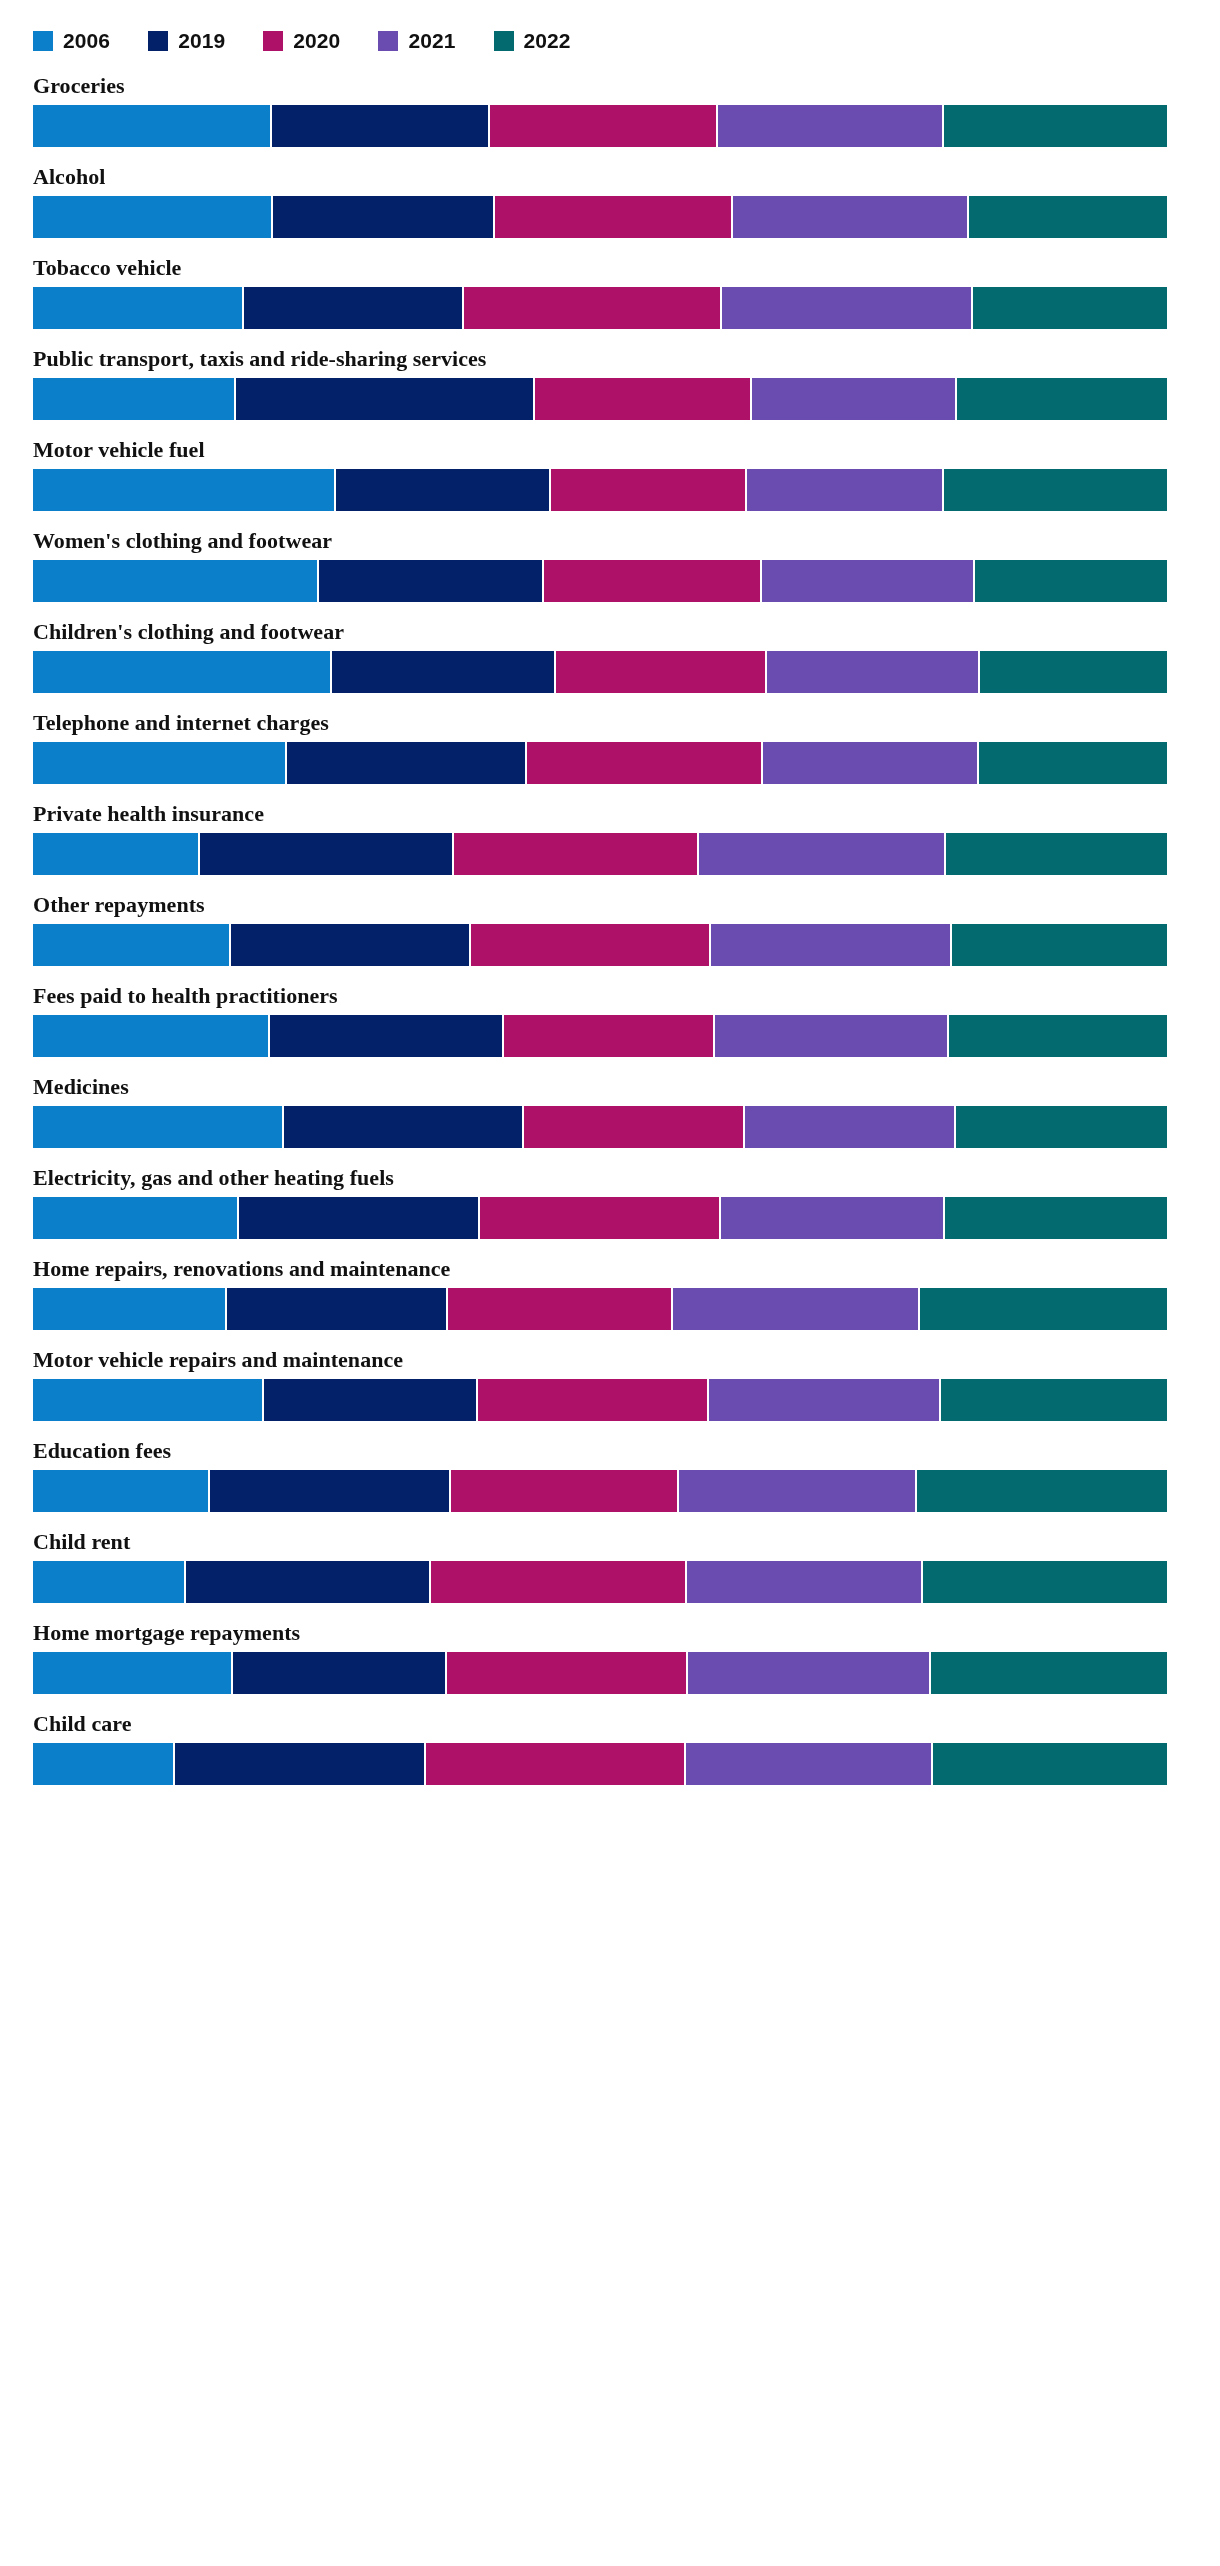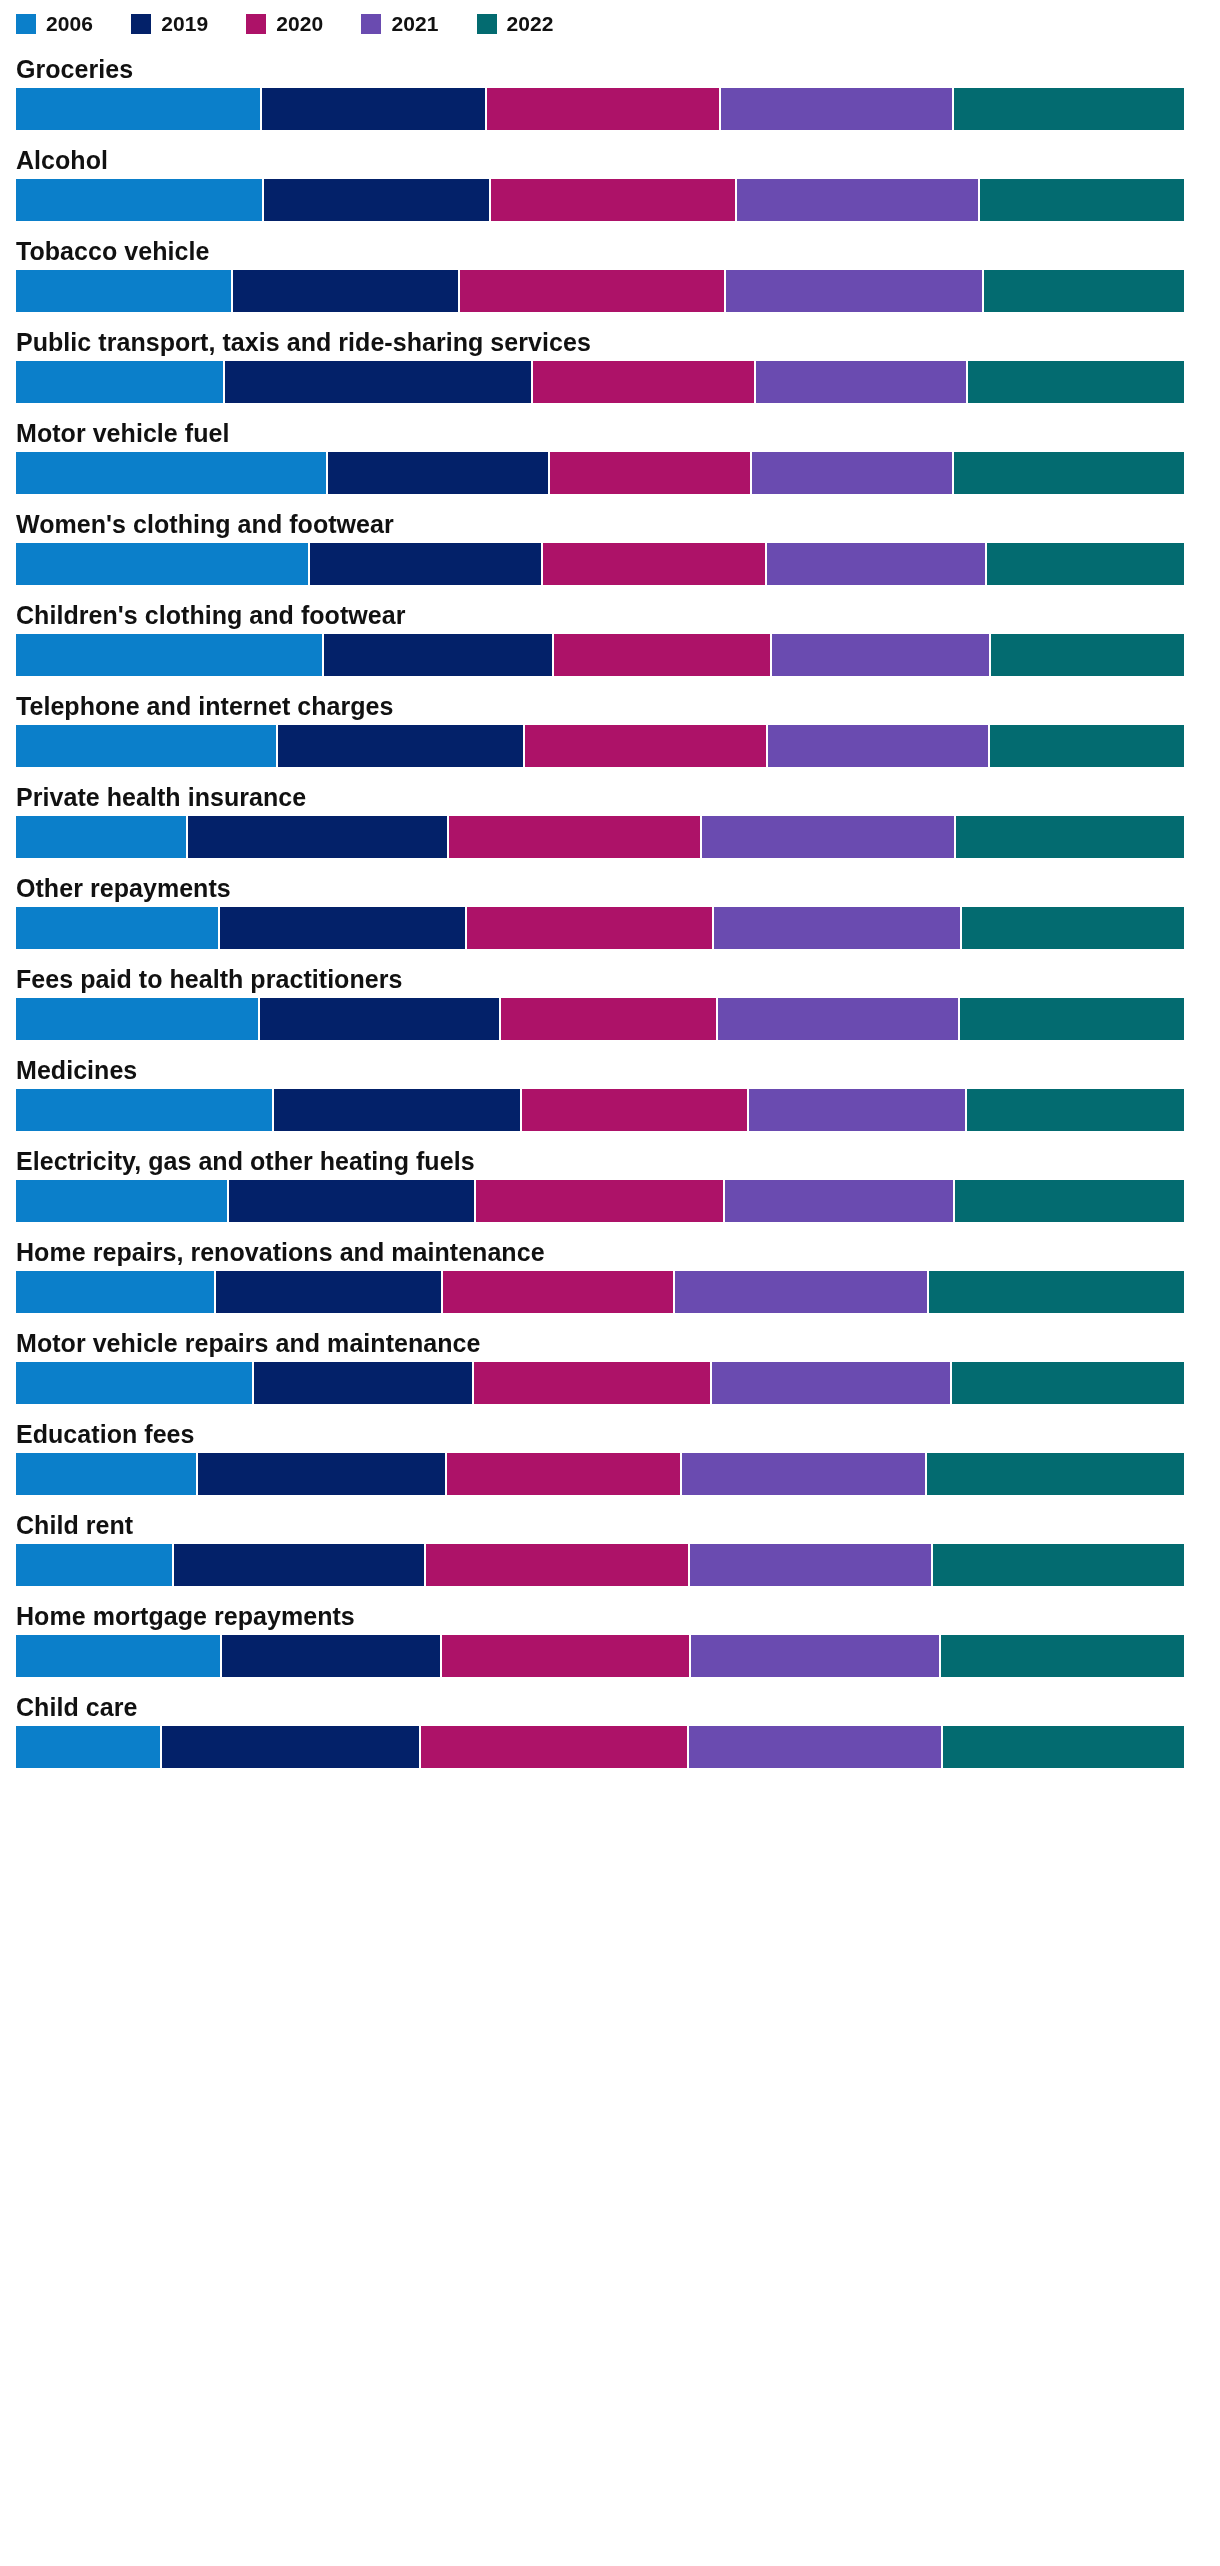--- a/index.html
+++ b/index.html
@@ -7,21 +7,21 @@
   body{
     width:1220px;
     background:#ffffff;
     font-family:"Liberation Sans", sans-serif;
     color:#000000;
     -webkit-font-smoothing:antialiased;
   }
   .chart-root{
     width:1200px;
     box-sizing:border-box;
-    padding:0;
+    padding:17px;
   }
   
   .legend{
     display:flex;
     align-items:center;
     gap:0;
     padding:14px 0 0 16px;
     height:34px;
     box-sizing:border-box;
   }
@@ -46,27 +46,28 @@
   }
   
   .rows{
     padding:22px 0 20px 0;
   }
   .bar-row{
     padding:0 16px 0 16px;
     margin-bottom:17px;
   }
   .bar-label{
-    font-size:25px;
+    font-size:22px;
     font-weight:700;
     line-height:26px;
     letter-spacing:.05px;
     color:#111111;
     margin:0 0 6px 0;
     white-space:nowrap;
+    font-family:Liberation Serif, serif;
   }
   .bar-track{
     display:flex;
     width:100%;
     height:42px;
     overflow:hidden;
     background:transparent;
   }
   .seg{
     height:100%;

